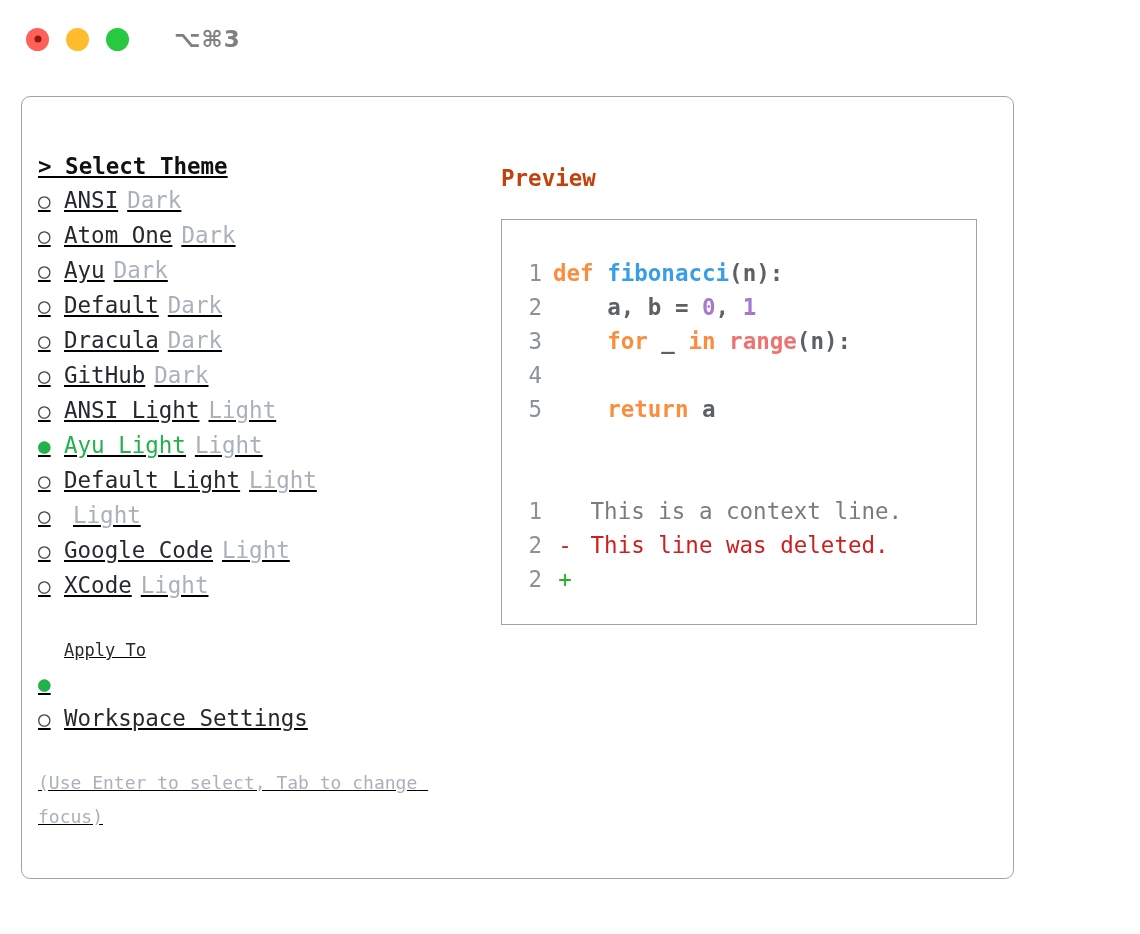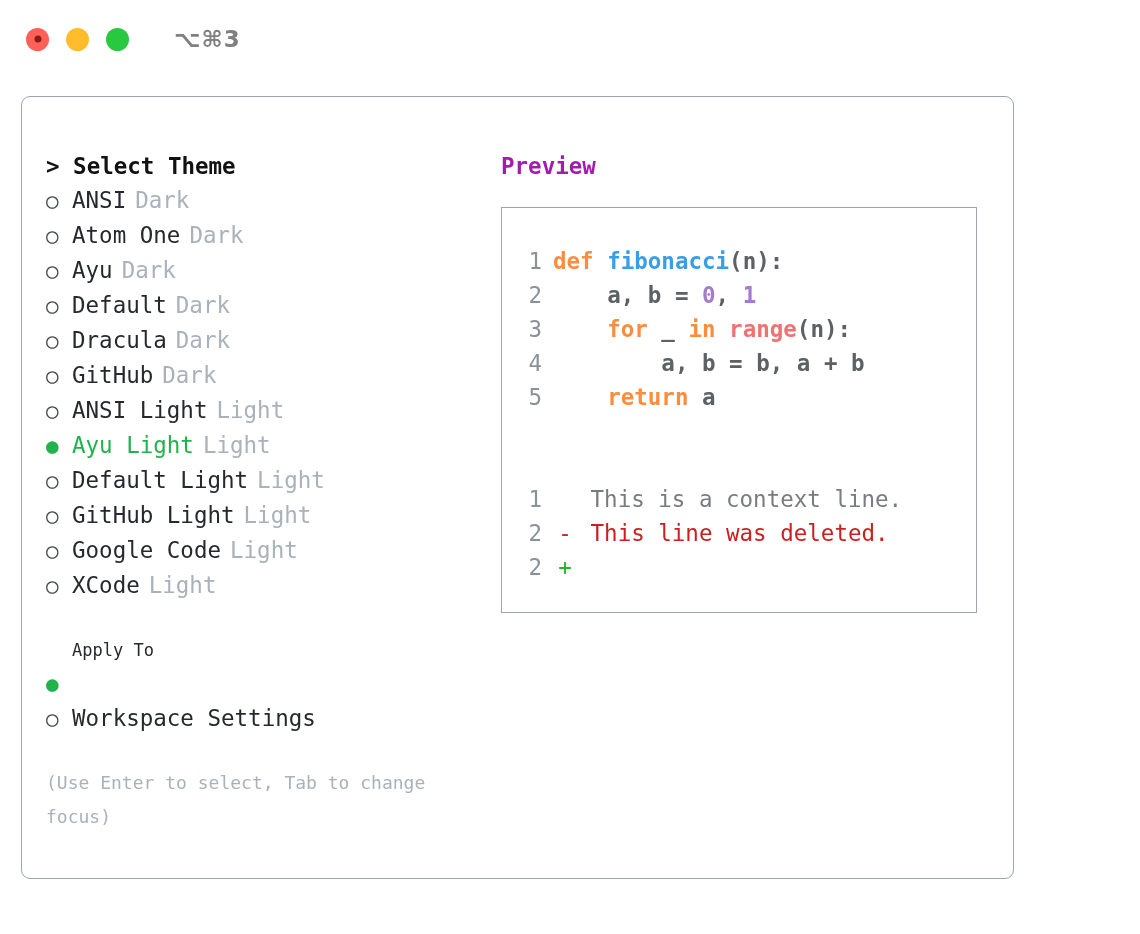--- a/index.html
+++ b/index.html
@@ -83,23 +83,24 @@
 
   .columns {
     position: absolute;
     left: 0; top: 0;
     width: 100%; height: 100%;
   }
 
   
   .left-col {
     position: absolute;
-    left: 24px;
+    left: 16px;
     top: 52px;
     width: 460px;
+    text-decoration: underline;
   }
   .list-header {
     font-size: 22.5px;
     font-weight: bold;
     color: #111111;
     line-height: 34px;
     white-space: pre;
   }
   .opt-row {
     display: flex;
@@ -146,23 +147,24 @@
   
   .right-col {
     position: absolute;
     left: 479px;
     top: 52px;
     width: 490px;
   }
   .preview-title {
     font-size: 22.5px;
     font-weight: bold;
-    color: #a21caf;
-    line-height: 34px;
-    white-space: pre;
+    color: #c2410c;
+    line-height: 34px;
+    white-space: pre;
+    margin-top: 12px;
   }
   .preview-box {
     margin-top: 24px;
     width: 476px;
     height: 406px;
     border: 1.6px solid #9aa5b1;
     box-sizing: border-box;
     background: #ffffff;
     position: relative;
   }
@@ -236,21 +238,21 @@
         <div id="theme-list">
             <div class="opt-row"><span class="marker off">○</span><span class="opt-label">ANSI</span><span class="opt-tag">Dark</span></div>
             <div class="opt-row"><span class="marker off">○</span><span class="opt-label">Atom One</span><span class="opt-tag">Dark</span></div>
             <div class="opt-row"><span class="marker off">○</span><span class="opt-label">Ayu</span><span class="opt-tag">Dark</span></div>
             <div class="opt-row"><span class="marker off">○</span><span class="opt-label">Default</span><span class="opt-tag">Dark</span></div>
             <div class="opt-row"><span class="marker off">○</span><span class="opt-label">Dracula</span><span class="opt-tag">Dark</span></div>
             <div class="opt-row"><span class="marker off">○</span><span class="opt-label">GitHub</span><span class="opt-tag">Dark</span></div>
             <div class="opt-row"><span class="marker off">○</span><span class="opt-label">ANSI Light</span><span class="opt-tag">Light</span></div>
             <div class="opt-row selected"><span class="marker on">●</span><span class="opt-label">Ayu Light</span><span class="opt-tag">Light</span></div>
             <div class="opt-row"><span class="marker off">○</span><span class="opt-label">Default Light</span><span class="opt-tag">Light</span></div>
-            <div class="opt-row"><span class="marker off">○</span><span class="opt-label">GitHub Light</span><span class="opt-tag">Light</span></div>
+            <div class="opt-row"><span class="marker off">○</span><span class="opt-tag">Light</span></div>
             <div class="opt-row"><span class="marker off">○</span><span class="opt-label">Google Code</span><span class="opt-tag">Light</span></div>
             <div class="opt-row"><span class="marker off">○</span><span class="opt-label">XCode</span><span class="opt-tag">Light</span></div>
           </div>
 
         <div class="group-gap"></div>
 
         <div class="subhead">Apply To</div>
         <div id="apply-list">
             <div class="opt-row selected"><span class="marker on">●</span></div>
             <div class="opt-row"><span class="marker off">○</span><span class="opt-label">Workspace Settings</span></div>
@@ -260,21 +262,21 @@
       </div>
 
       <div class="right-col">
         <div class="preview-title">Preview</div>
         <div class="preview-box">
           <div class="code-area">
             <div id="code-lines">
                 <div class="code-line"><span class="lineno">1</span><span class="code-text"><span class="tok-kw">def </span><span class="tok-fn">fibonacci</span><span class="tok-pl">(n):</span></span></div>
                 <div class="code-line"><span class="lineno">2</span><span class="code-text"><span class="tok-pl">    a, b = </span><span class="tok-num">0</span><span class="tok-pl">, </span><span class="tok-num">1</span></span></div>
                 <div class="code-line"><span class="lineno">3</span><span class="code-text"><span class="tok-pl">    </span><span class="tok-kw">for</span><span class="tok-pl"> _ </span><span class="tok-kw">in</span><span class="tok-pl"> </span><span class="tok-call">range</span><span class="tok-pl">(n):</span></span></div>
-                <div class="code-line"><span class="lineno">4</span><span class="code-text"><span class="tok-pl">        a, b = b, a + b</span></span></div>
+                <div class="code-line"><span class="lineno">4</span></div>
                 <div class="code-line"><span class="lineno">5</span><span class="code-text"><span class="tok-pl">    </span><span class="tok-kw">return</span><span class="tok-pl"> a</span></span></div>
               </div>
             <div class="blank-line"></div>
             <div class="blank-line"></div>
             <div id="diff-lines">
                 <div class="diff-line"><span class="lineno">1</span><span class="diff-sign diff-ctx"> </span><span class="diff-ctx"> This is a context line.</span></div>
                 <div class="diff-line"><span class="lineno">2</span><span class="diff-sign diff-del">-</span><span class="diff-del"> This line was deleted.</span></div>
                 <div class="diff-line"><span class="lineno">2</span><span class="diff-sign diff-add">+</span></div>
               </div>
           </div>

